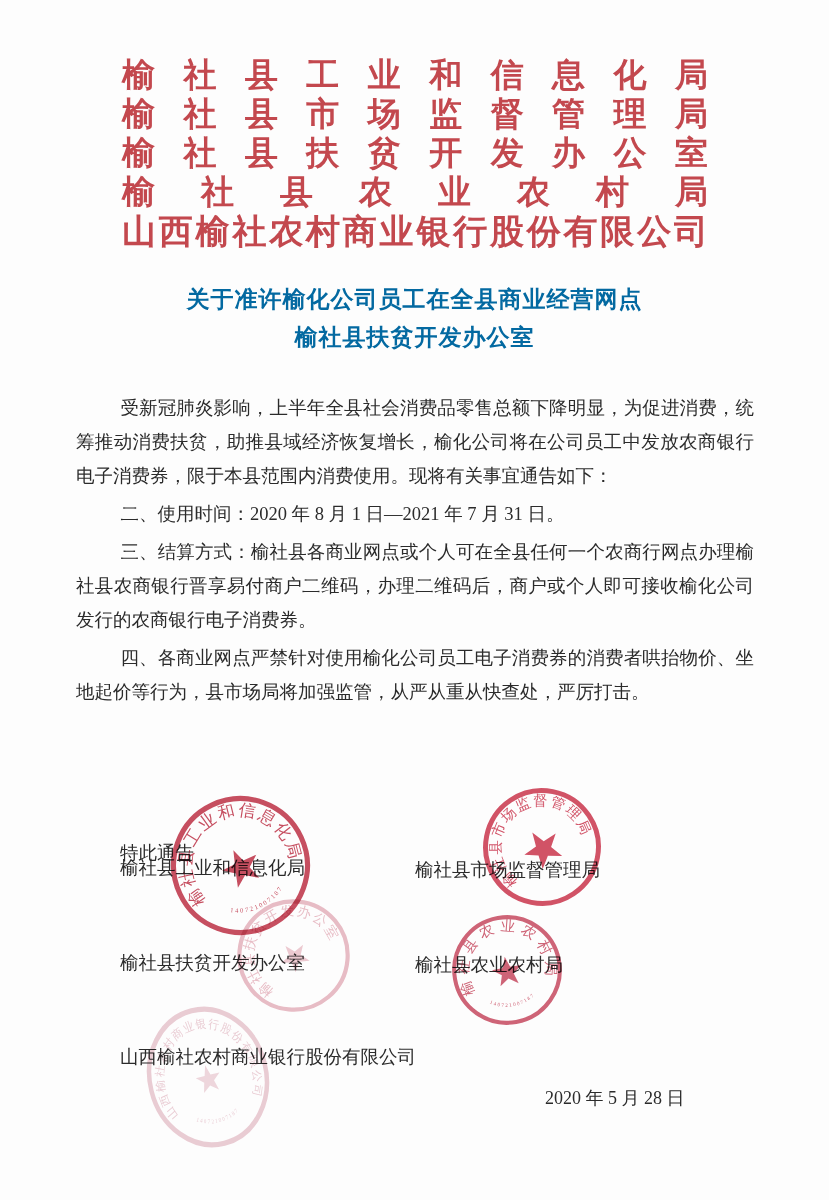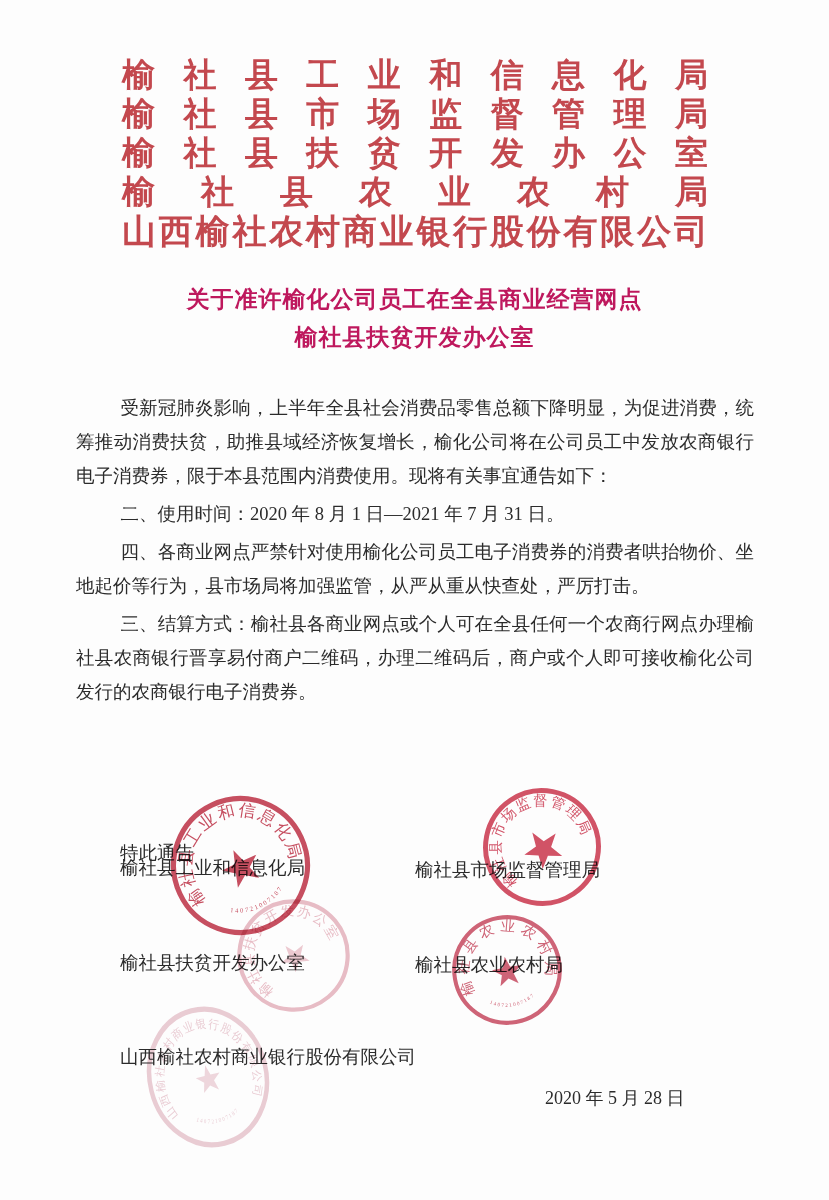--- a/index.html
+++ b/index.html
@@ -20,21 +20,21 @@
   .doc-header .hline{
     font-size:33px;line-height:39px;font-weight:600;
     white-space:nowrap;
   }
   .doc-header .hline.last{font-size:34px;font-weight:700;}
   [data-justify="chars"]{display:flex;justify-content:space-between;}
   
   .doc-title{
     position:absolute;left:0;top:281px;width:100%;
     text-align:center;font-size:23px;font-weight:700;
-    line-height:38px;color:#be185d;letter-spacing:1px;
+    line-height:38px;color:#0369a1;letter-spacing:1px;
   }
   
   .doc-body{
     position:absolute;left:72px;top:387px;width:686px;
     font-size:18.5px;line-height:34px;text-align:justify;
     color:#2b2b2b;
   }
   .doc-body p{margin:4px;text-indent:2.4em;}
   
   .sig-text{
@@ -130,22 +130,22 @@
   </div>
 
   <div class="doc-title">
     <div>关于准许榆化公司员工在全县商业经营网点</div>
     <div>榆社县扶贫开发办公室</div>
   </div>
 
   <div class="doc-body">
     <p>受新冠肺炎影响，上半年全县社会消费品零售总额下降明显，为促进消费，统筹推动消费扶贫，助推县域经济恢复增长，榆化公司将在公司员工中发放农商银行电子消费券，限于本县范围内消费使用。现将有关事宜通告如下：</p>
     <p>二、使用时间：2020 年 8 月 1 日—2021 年 7 月 31 日。</p>
+    <p>三、结算方式：榆社县各商业网点或个人可在全县任何一个农商行网点办理榆社县农商银行晋享易付商户二维码，办理二维码后，商户或个人即可接收榆化公司发行的农商银行电子消费券。</p>
     <p>四、各商业网点严禁针对使用榆化公司员工电子消费券的消费者哄抬物价、坐地起价等行为，县市场局将加强监管，从严从重从快查处，严厉打击。</p>
-    <p>三、结算方式：榆社县各商业网点或个人可在全县任何一个农商行网点办理榆社县农商银行晋享易付商户二维码，办理二维码后，商户或个人即可接收榆化公司发行的农商银行电子消费券。</p>
   </div>
 
   <div class="sig-text closing">特此通告</div>
   <div class="sig-text sig-r1-left">榆社县工业和信息化局</div>
   <div class="sig-text sig-r1-right">榆社县市场监督管理局</div>
   <div class="sig-text sig-r2-left">榆社县扶贫开发办公室</div>
   <div class="sig-text sig-r2-right">榆社县农业农村局</div>
   <div class="sig-text sig-r3-left">山西榆社农村商业银行股份有限公司</div>
   <div class="sig-text doc-date">2020 年 5 月 28 日</div>
 

